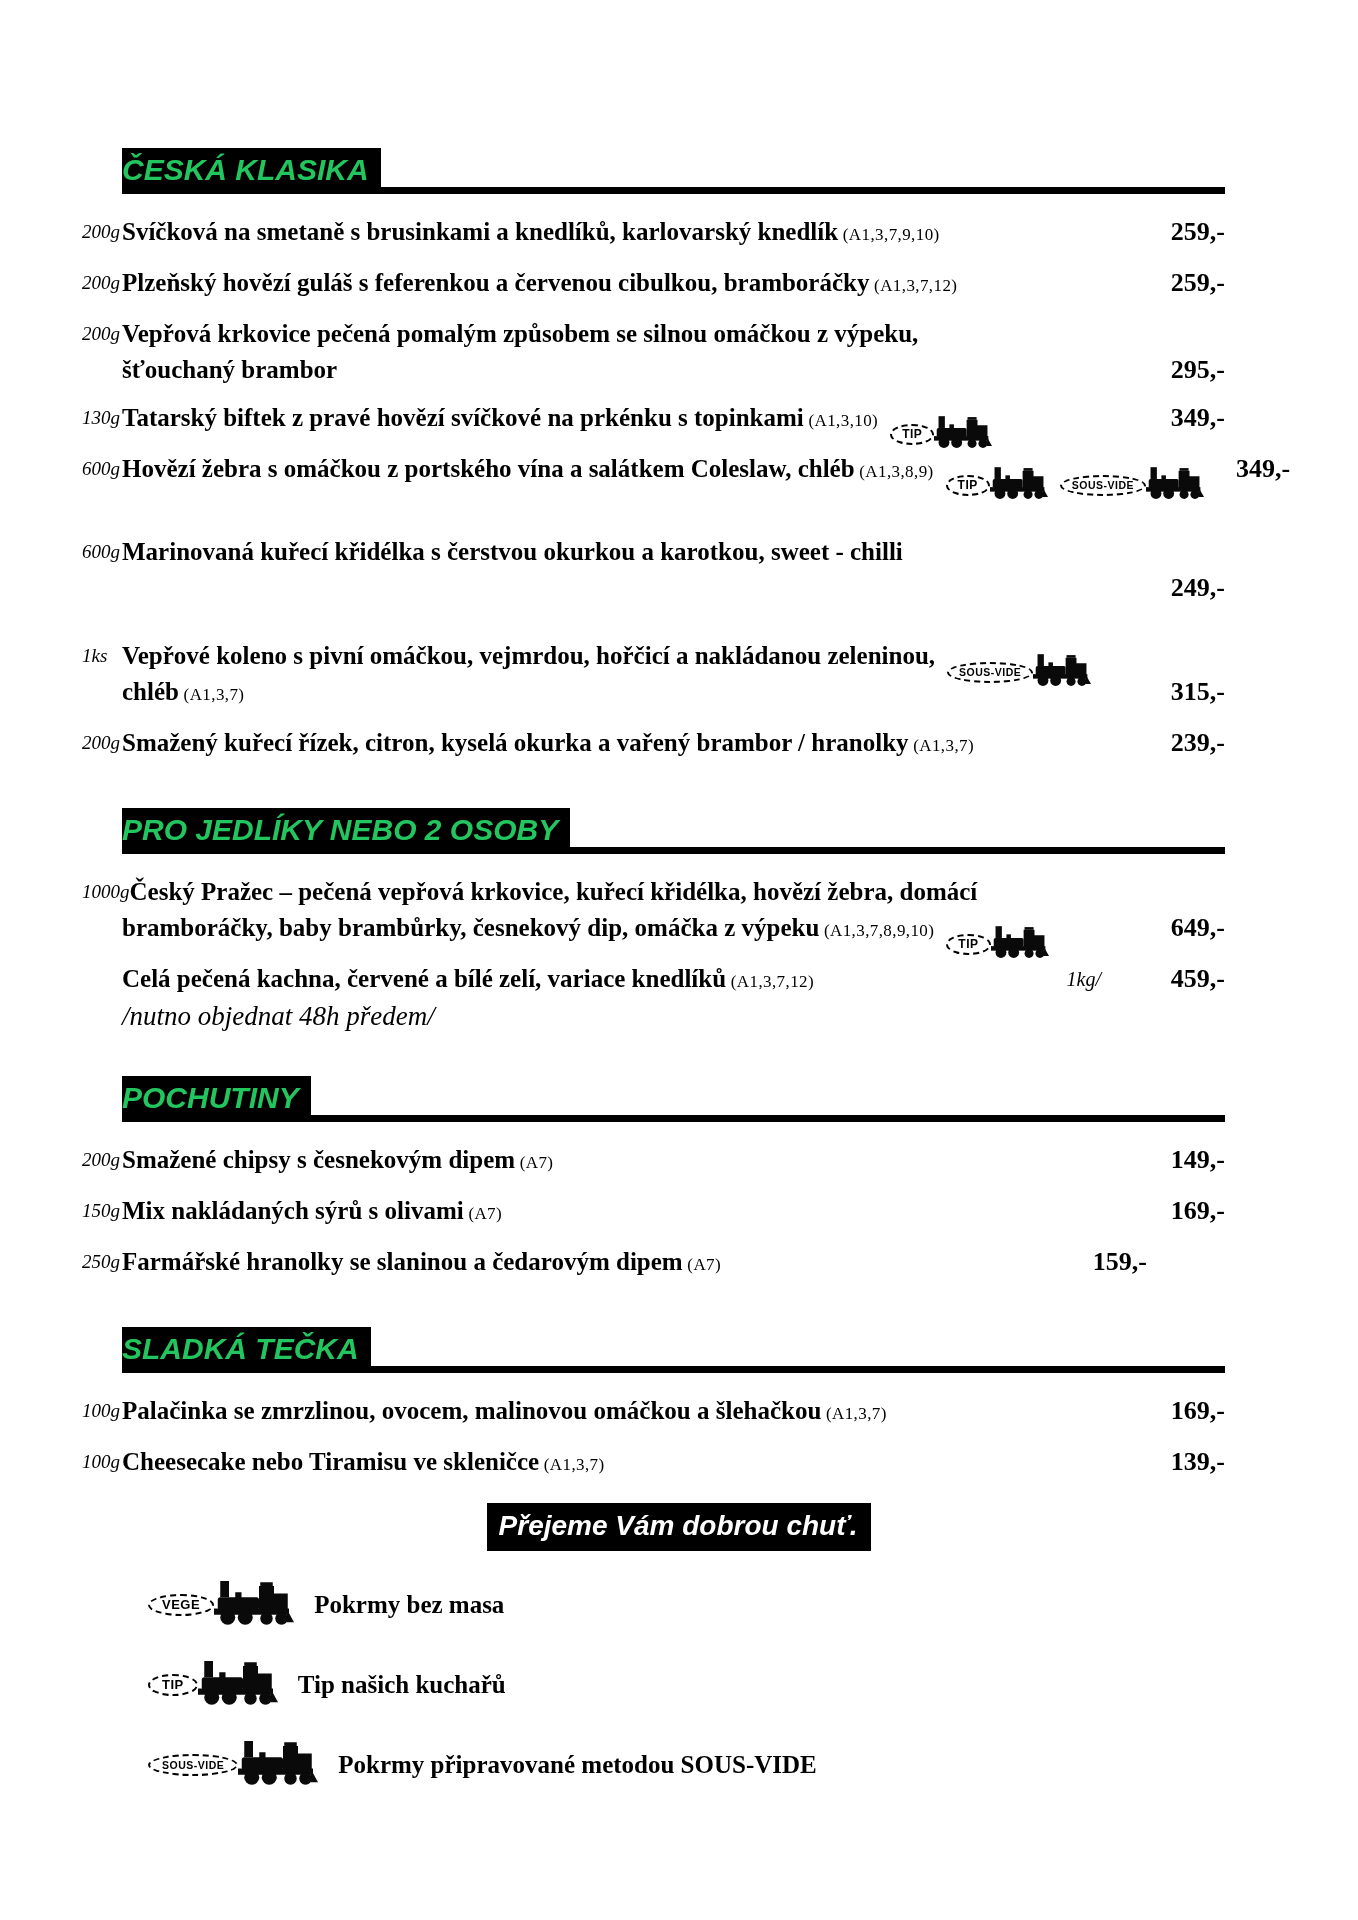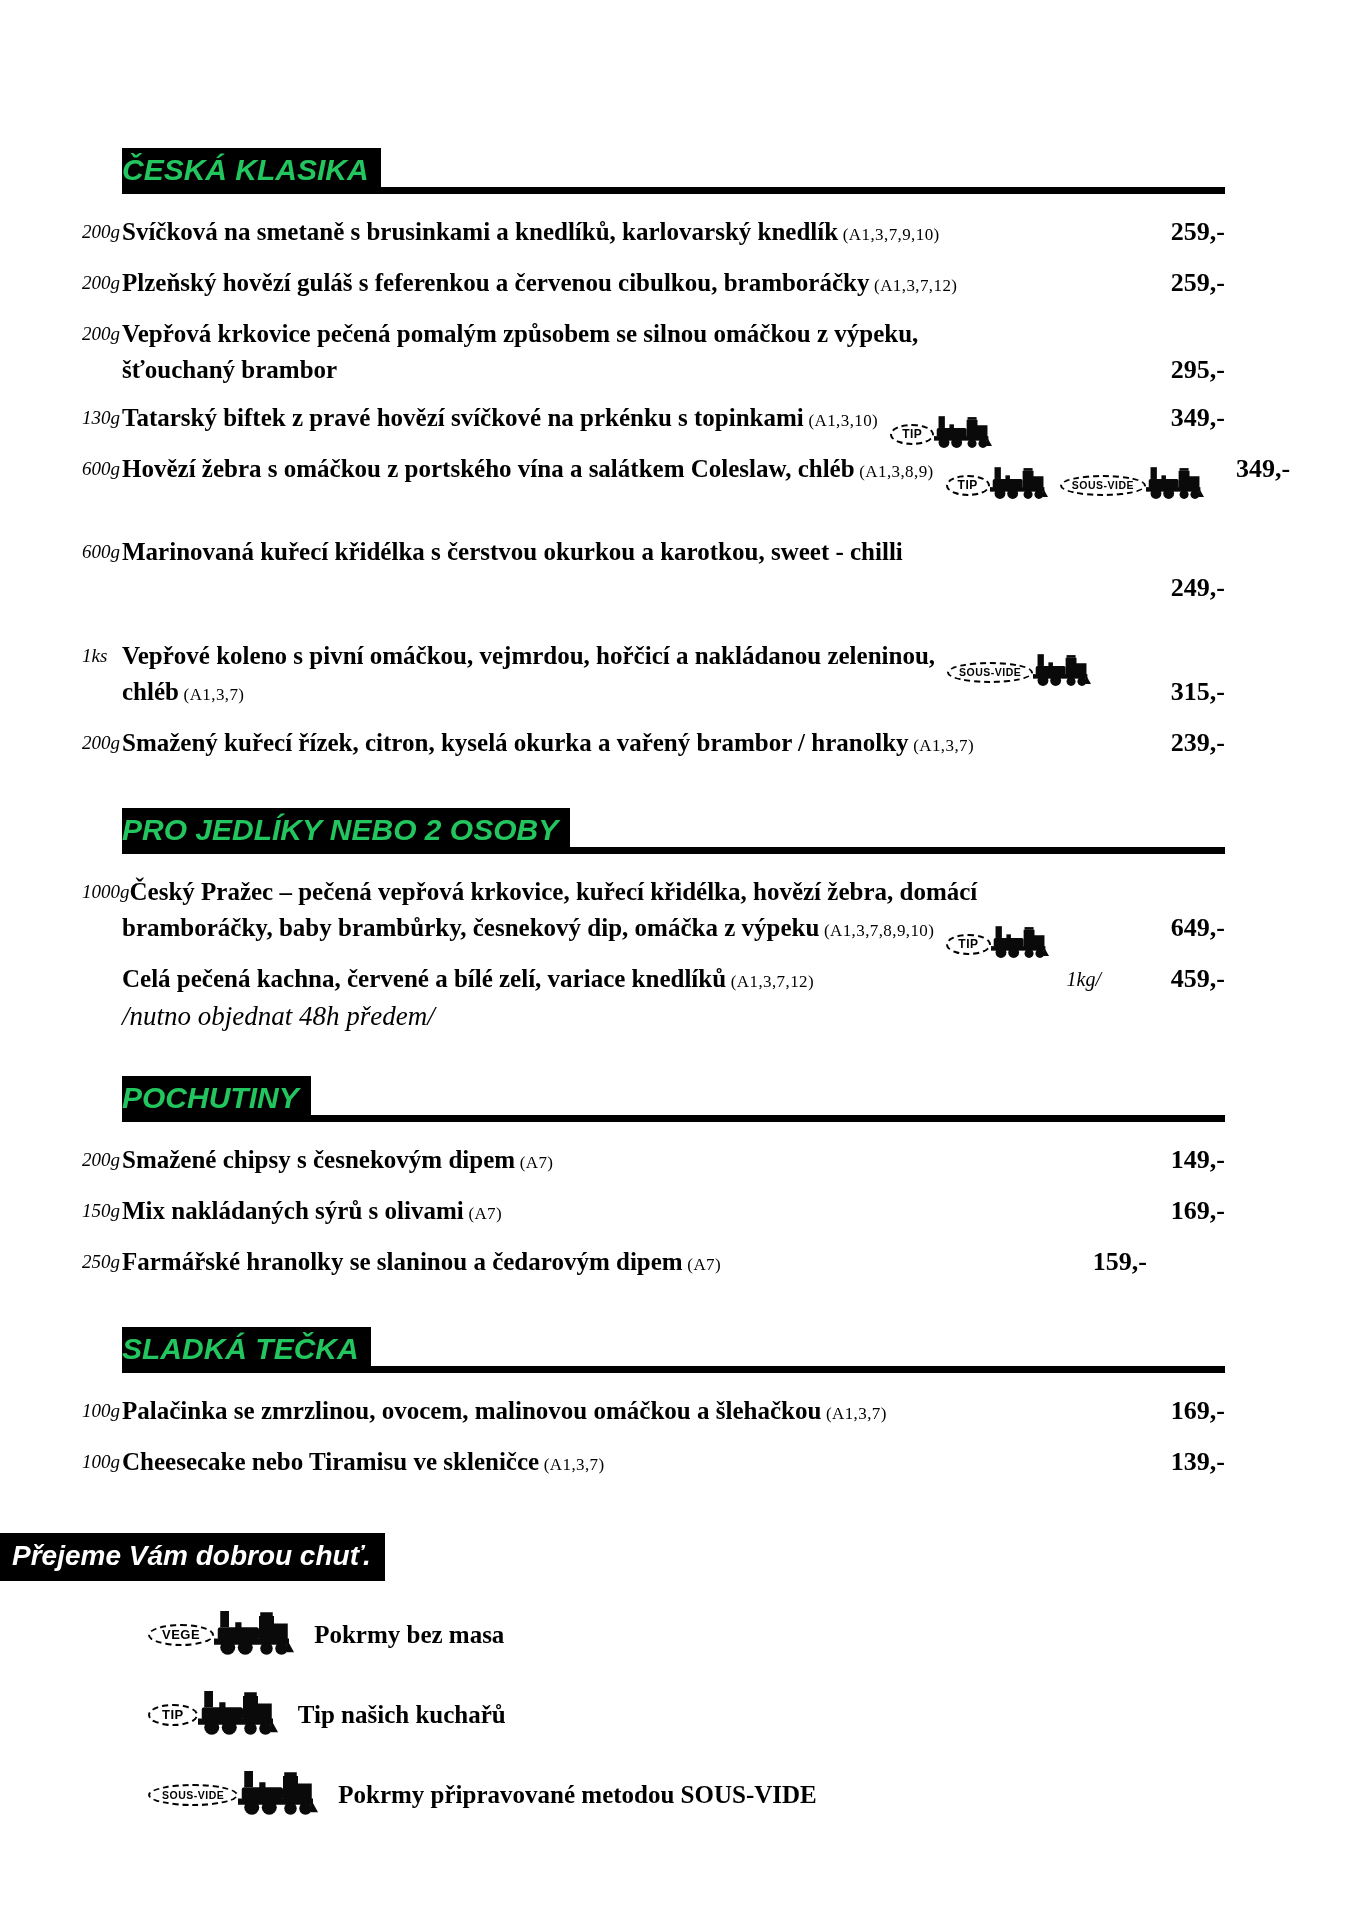--- a/index.html
+++ b/index.html
@@ -29,21 +29,21 @@
   .r{font-weight:bold;}
   
   .train-badge{display:inline-flex;flex-direction:row;align-items:center;
                vertical-align:middle;margin-left:12px;height:30px;overflow:visible;
                transform:translateY(14px);}
   .cloud{display:block;border:2px dashed #000;border-radius:50%;background:#fff;
          font-family:"Liberation Sans",sans-serif;font-weight:bold;font-size:12px;
          line-height:13px;padding:2px 10px;white-space:nowrap;letter-spacing:.5px;}
   .loco{width:58px;height:33px;margin-top:-3px;}
   
-  .banner-row{margin-top:50px;}
+  .banner-row{text-align:center;margin-top:20px;}
   .banner{display:inline-block;background:#000;color:#fff;
           font-family:"Liberation Sans",sans-serif;font-weight:bold;font-style:italic;
           font-size:28px;line-height:28px;padding:9px 14px 11px 12px;}
   #legend{margin-left:148px;margin-top:14px;}
   .leg-row{display:flex;align-items:center;height:80px;}
   .leg-row .train-badge{transform:none;margin-left:0;height:auto;}
   .leg-row .cloud{font-size:13px;line-height:14px;padding:2px 12px;}
   .leg-row .loco{width:80px;height:45px;margin-top:-4px;}
   .leg-text{margin-left:20px;font-weight:bold;font-size:25px;}
 </style>

